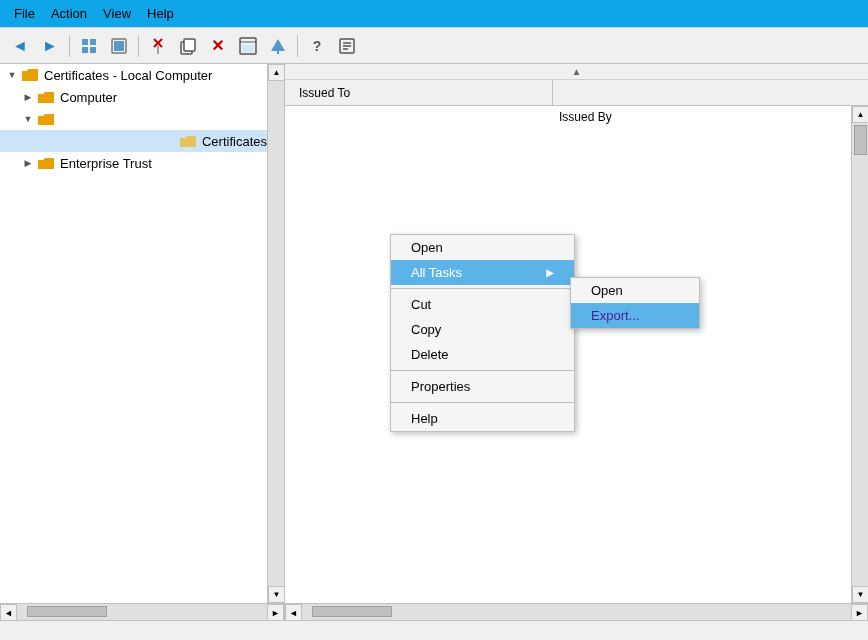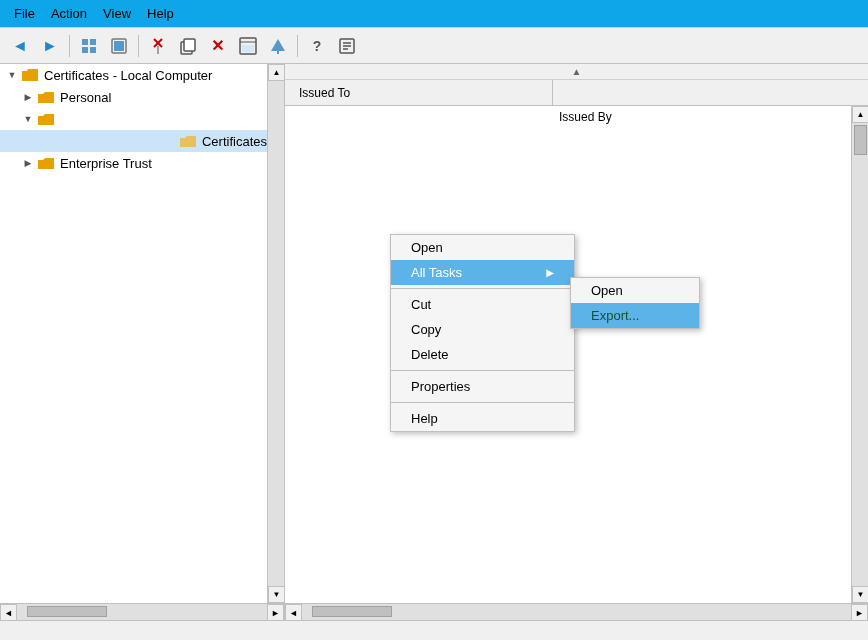--- a/index.html
+++ b/index.html
@@ -229,21 +229,21 @@
       box-shadow: 2px 2px 6px rgba(0,0,0,0.25);
       z-index: 101;
     }
     .sub-item {
       padding: 5px 20px;
       cursor: pointer;
       color: #000;
     }
     .sub-item.highlighted {
       background: #5cb3e8;
-      color: #14532d;
+      color: #4c1d95;
     }
     .tree-content {
       flex: 1;
       overflow: hidden;
     }
     .vscroll-bar {
       width: 17px;
       background: #f0f0f0;
       border-left: 1px solid #c0c0c0;
       display: flex;
@@ -373,21 +373,21 @@
           <span>Certificates - Local Computer</span>
         </div>
 
         <div class="tree-item" style="padding-left:20px;">
           <span class="expander">▶</span>
           <span class="folder-icon folder-yellow">
             <svg width="18" height="14" viewBox="0 0 18 14">
                 <path d="M1,4 L6,4 L8,2 L17,2 L17,13 L1,13 Z" fill="#e8a000"></path>
               </svg>
           </span>
-          <span>Personal</span>
+          <span>Computer</span>
         </div>
 
         <div class="tree-item" style="padding-left:20px;">
           <span class="expander">▼</span>
           <span class="folder-icon folder-yellow">
             <svg width="18" height="14" viewBox="0 0 18 14">
                 <path d="M1,4 L6,4 L8,2 L17,2 L17,13 L1,13 Z" fill="#e8a000"></path>
               </svg>
           </span>
         </div>

